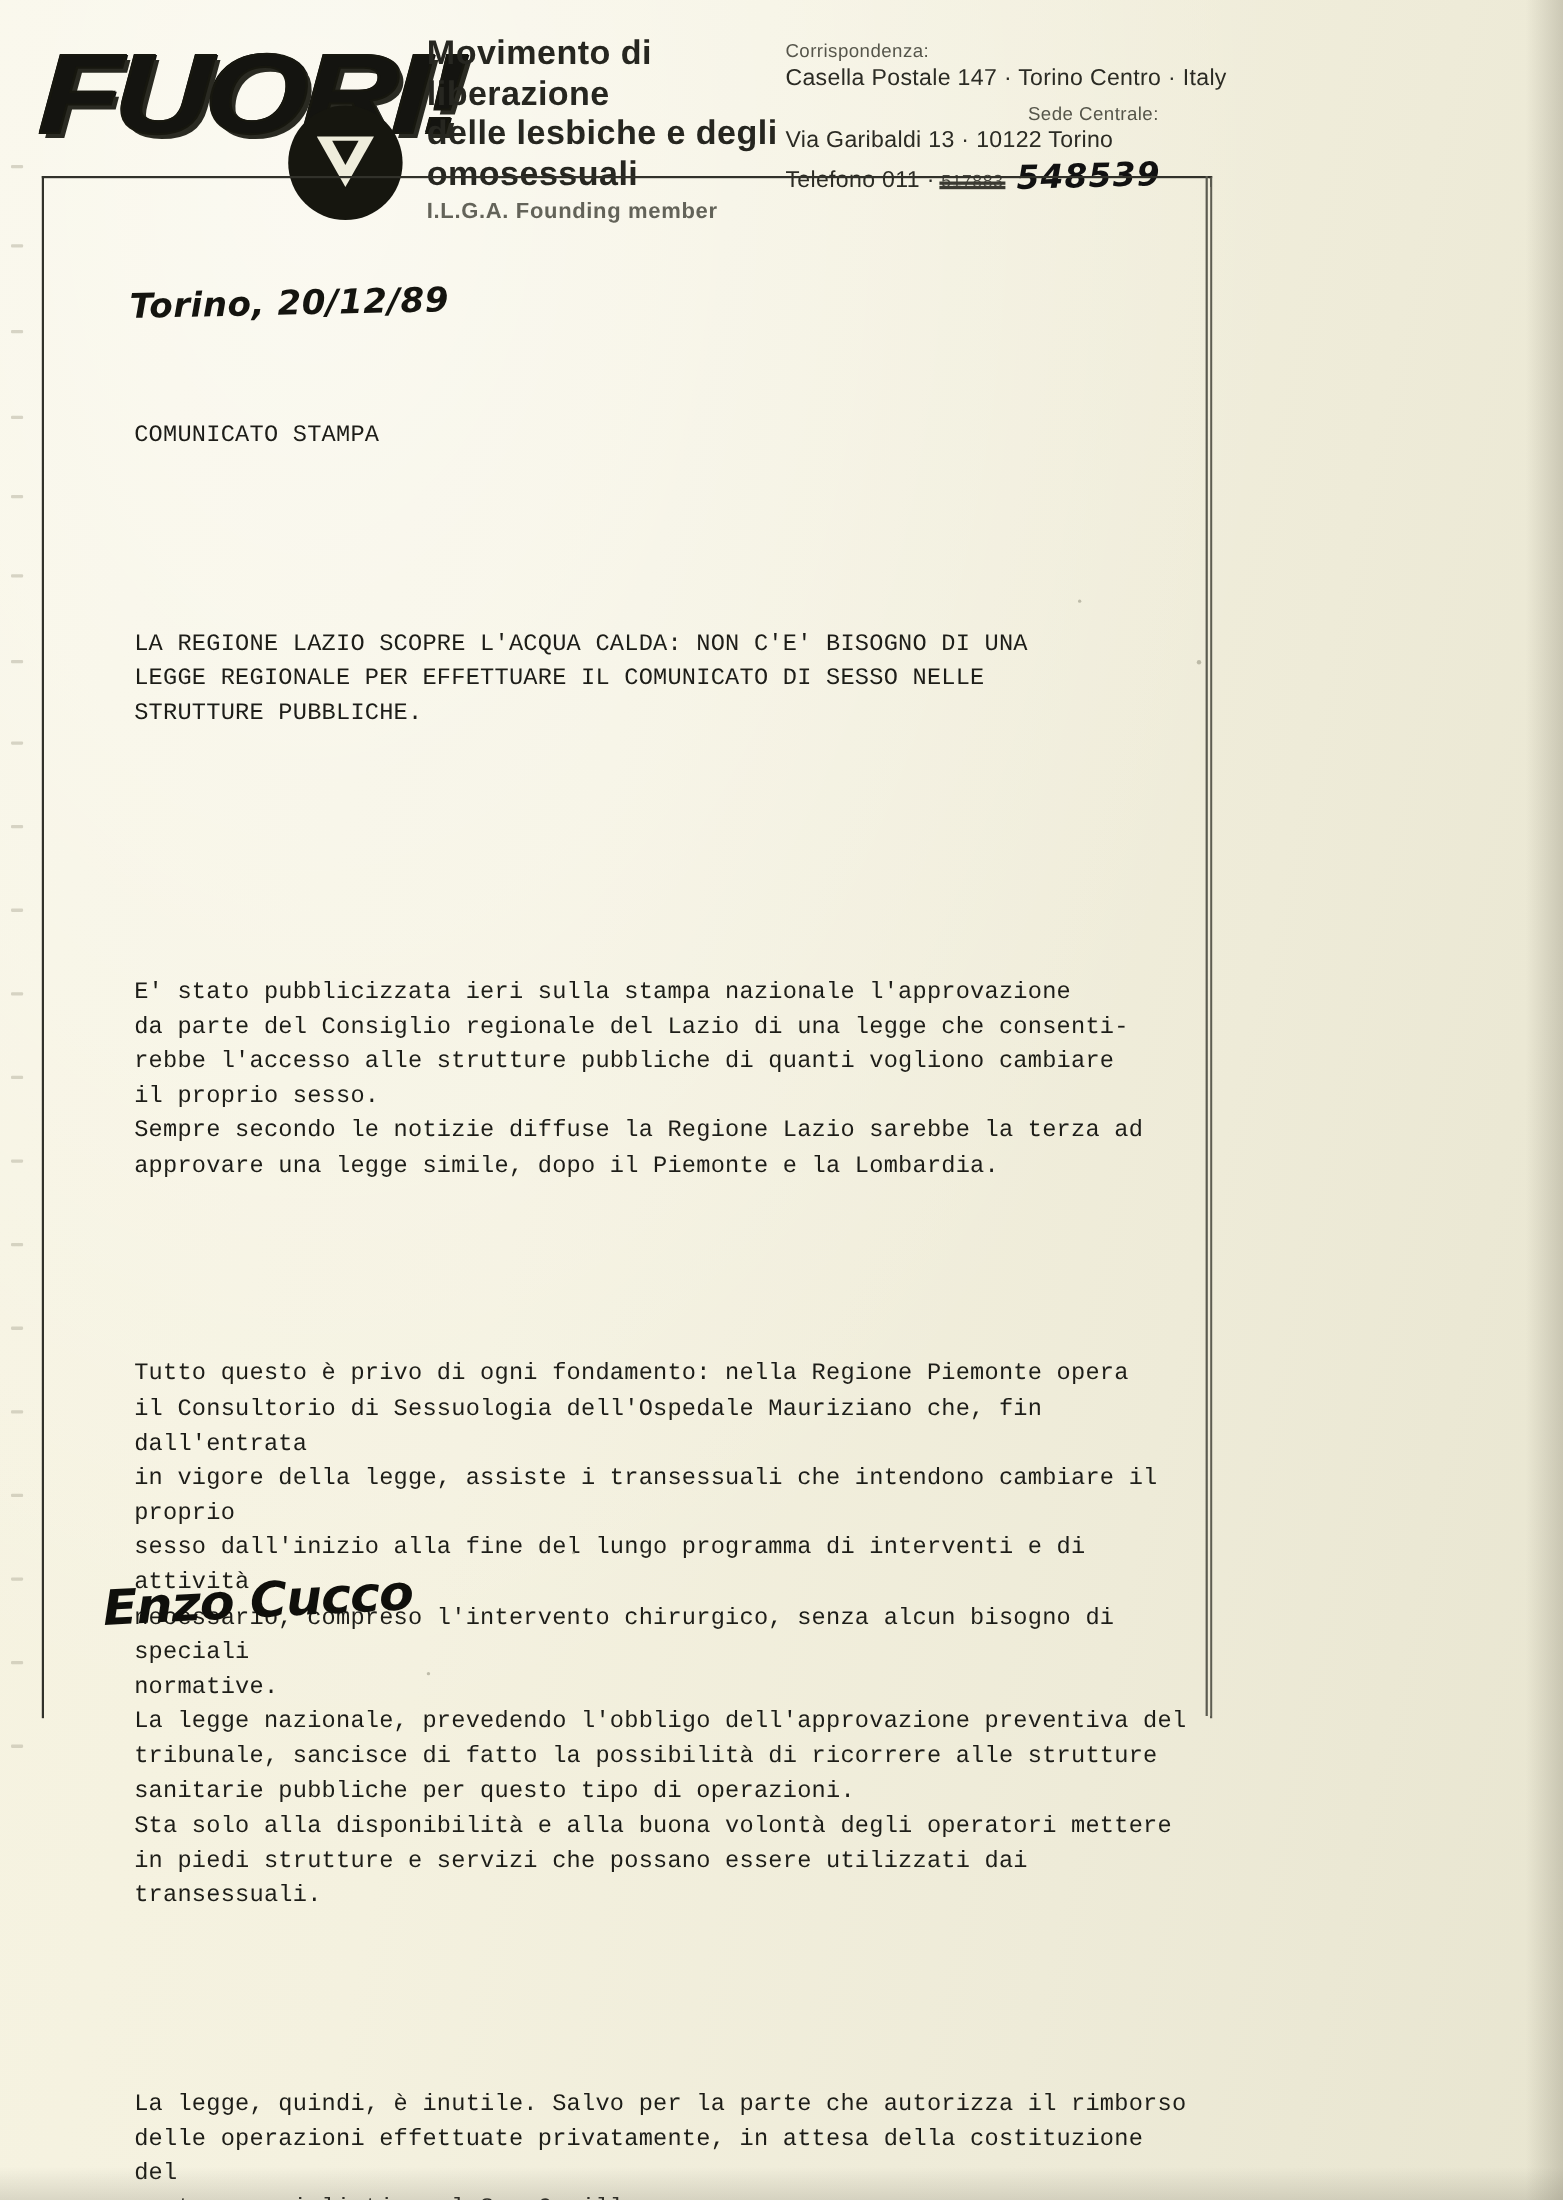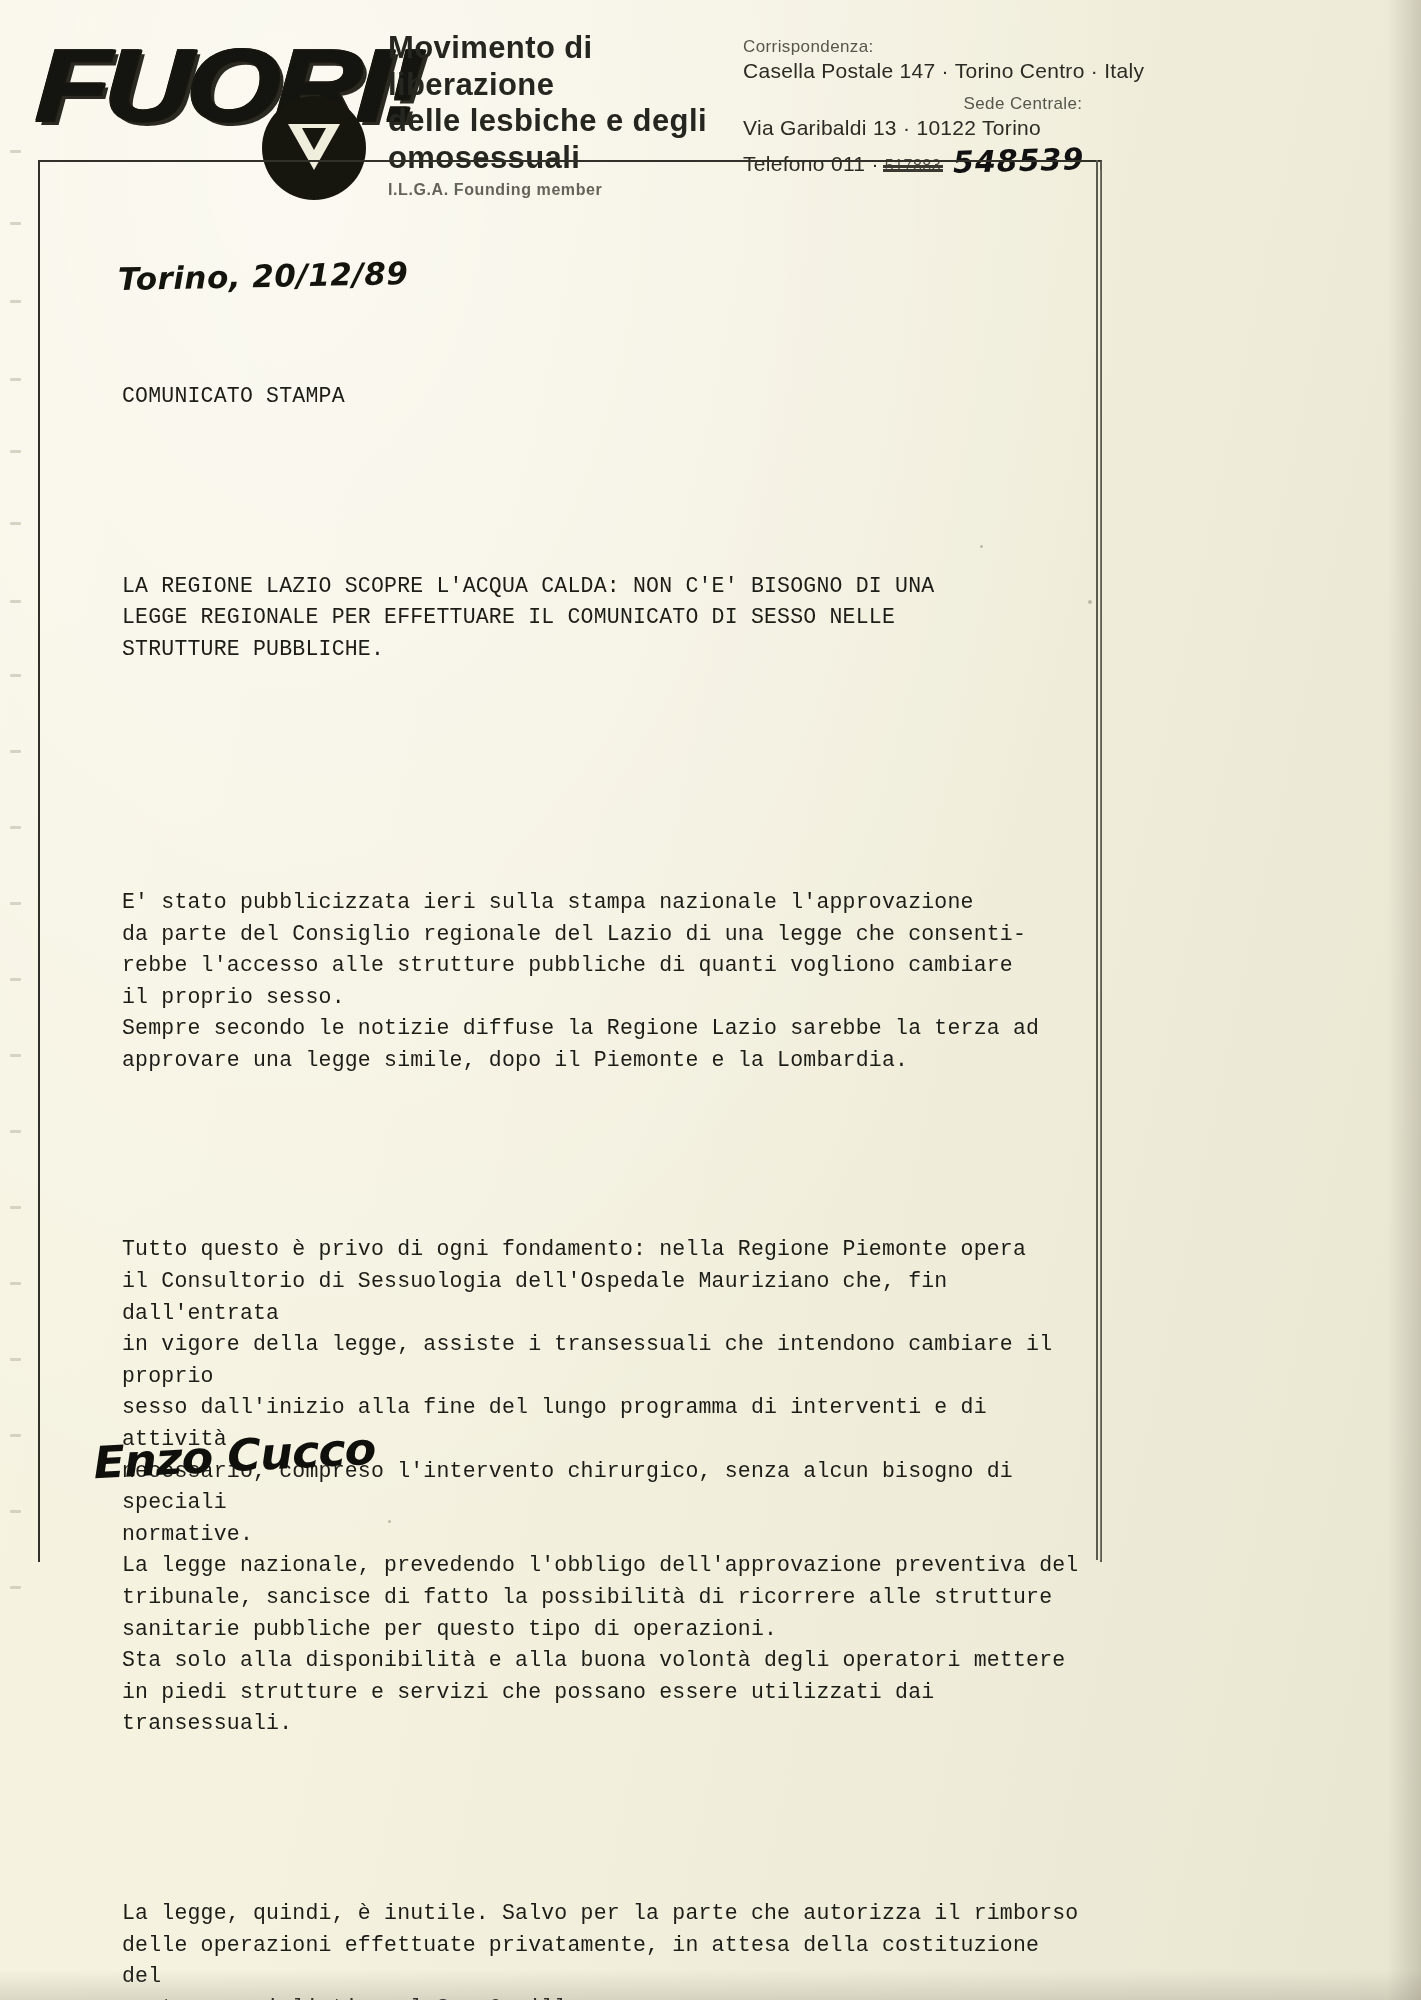--- a/index.html
+++ b/index.html
@@ -71,24 +71,24 @@
   }
   
   .tagline{
     position:absolute;left:388px;top:30px;width:350px;
     color:#262620;
     font-size:31px;line-height:1.18;letter-spacing:.4px;
     font-weight:700;
   }
   .tagline .sub{
     display:block;margin-top:5px;
-    font-size:16px;letter-spacing:.6px;color:#4a4a40;opacity:.85;
-  }
-  
-  .addr{position:absolute;left:743px;top:36px;width:560px;color:#3a3a30;}
+    font-size:20px;letter-spacing:.6px;color:#4a4a40;opacity:.85;
+  }
+  
+  .addr{position:absolute;left:714px;top:36px;width:560px;color:#3a3a30;}
   .addr .lbl{font-size:17px;line-height:1.26;letter-spacing:.4px;opacity:.85;}
   .addr .val{font-size:21px;line-height:1.3;letter-spacing:.3px;color:#2b2b24;}
   .addr .grp2{margin-top:8px;text-align:center;}
   .phone-row{position:relative;display:flex;align-items:baseline;white-space:nowrap;}
   .struck{
     position:relative;display:inline-block;margin-left:6px;
     color:#2b2b24;font-size:16px;letter-spacing:.5px;opacity:.85;
   }
   .struck:before,.struck:after{
     content:"";position:absolute;left:-2px;right:-2px;height:3px;background:#1b1b14;

